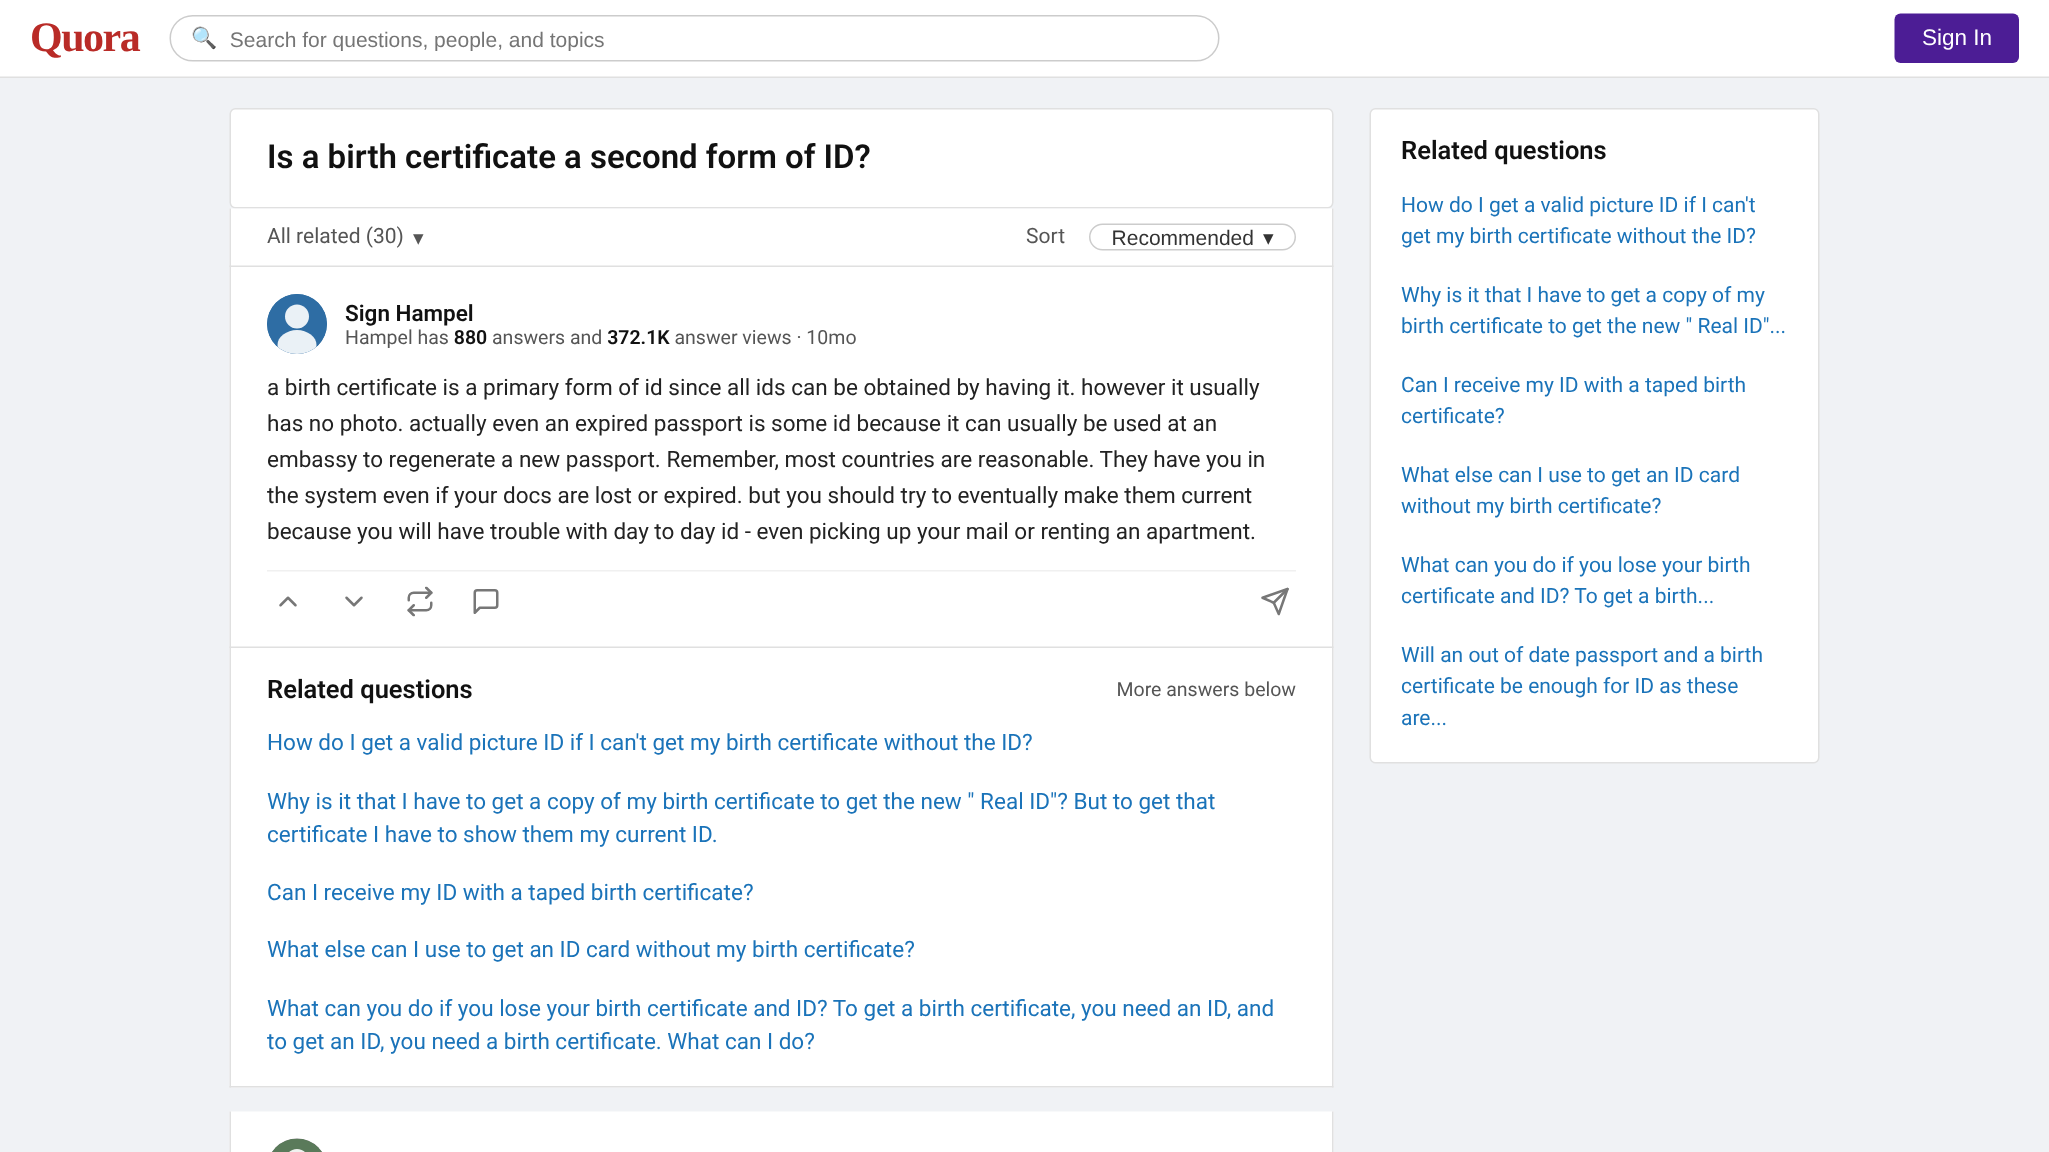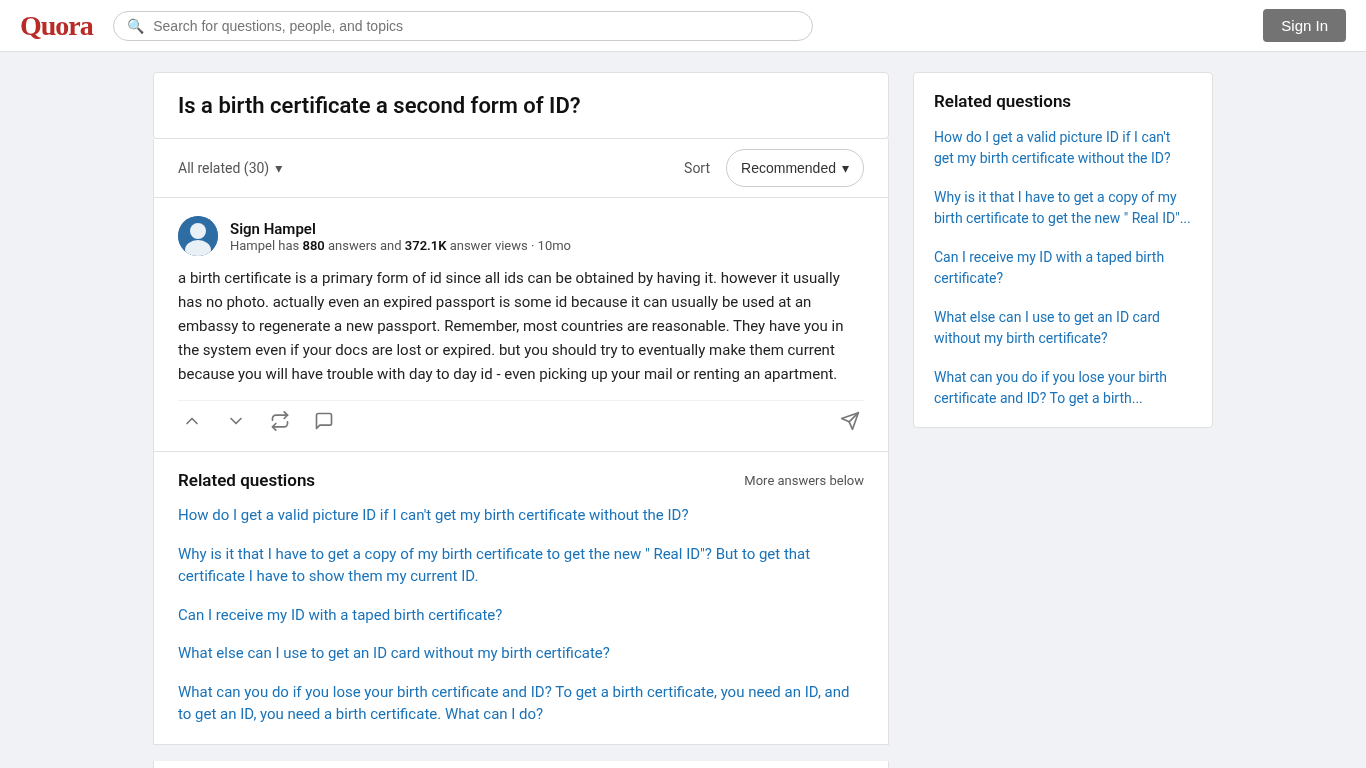--- a/index.html
+++ b/index.html
@@ -52,21 +52,21 @@
       border: none;
       outline: none;
       width: 100%;
       font-size: 14px;
       color: #555;
     }
     .header-right {
       margin-left: auto;
     }
     .sign-in-btn {
-      background: #737373;
+      background: #4c1d95;
       color: #fff;
       border: none;
       border-radius: 4px;
       padding: 8px 18px;
       font-size: 15px;
       font-weight: 500;
       cursor: pointer;
     }
 
     
@@ -120,21 +120,21 @@
       display: flex;
       align-items: center;
       gap: 16px;
       font-size: 14px;
       color: #555;
     }
     .sort-label { color: #555; }
     .sort-btn {
       border: 1px solid #ccc;
       border-radius: 20px;
-      padding: 10px 14px;
+      padding: 0 14px;
       background: #fff;
       font-size: 14px;
       color: #333;
       cursor: pointer;
       display: flex;
       align-items: flex-end;
       gap: 6px;
     }
 
     
@@ -411,17 +411,18 @@
   <aside class="sidebar">
     <div class="sidebar-card">
       <div class="sidebar-title">Related questions</div>
       <div>
 
       <a class="sidebar-link" href="#">How do I get a valid picture ID if I can't get my birth certificate without the ID?</a>
           <a class="sidebar-link" href="#">Why is it that I have to get a copy of my birth certificate to get the new " Real ID"...</a>
           <a class="sidebar-link" href="#">Can I receive my ID with a taped birth certificate?</a>
           <a class="sidebar-link" href="#">What else can I use to get an ID card without my birth certificate?</a>
           <a class="sidebar-link" href="#">What can you do if you lose your birth certificate and ID? To get a birth...</a>
+          <a class="sidebar-link" href="#">Will an out of date passport and a birth certificate be enough for ID as these are...</a>
         </div>
     </div>
   </aside>
 
 </div>
 
 </body></html>

